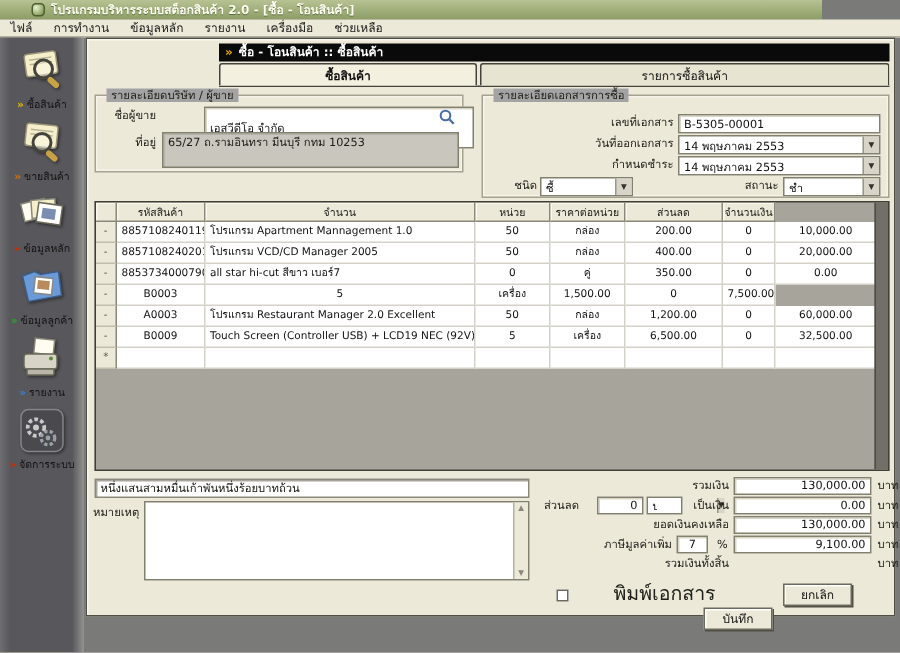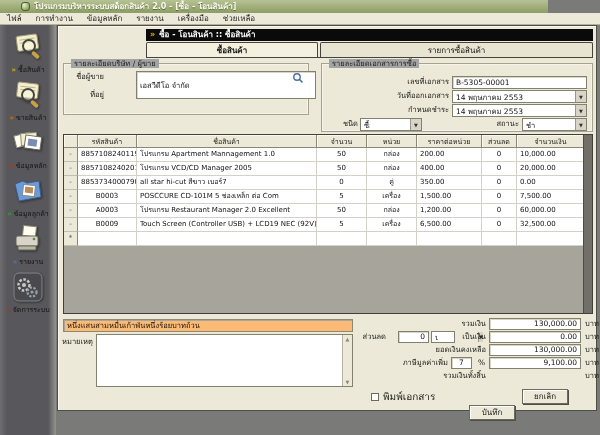--- a/index.html
+++ b/index.html
@@ -67,42 +67,42 @@
   .g-head, .g-row { display:grid; grid-template-columns:14px 59px 180px 50px 50px 65px 35px 1fr; width:521px; }
   .g-head { height:13px; }
   .g-row { height:14px; }
   .g-hc { background:#ece9d8; border-right:1px solid #8a8878; border-bottom:1px solid #8a8878;
     box-shadow:inset 1px 1px 0 #fbf9ef; font-size:7px; color:#20201a; display:flex;
     align-items:center; justify-content:center; white-space:nowrap; overflow:hidden; }
   .g-c { background:#fff; border-right:1px solid #d4d2c8; border-bottom:1px solid #d4d2c8;
     font-size:7px; color:#111; line-height:13px; padding:0 3px; white-space:nowrap; overflow:hidden; }
   .g-sel { background:#ece9d8; border-right:1px solid #8a8878; border-bottom:1px solid #c2bfae;
     font-size:7px; color:#55544a; text-align:center; line-height:13px; }
-  .ta-c { text-align:center; } .ta-r { text-align:left; }
+  .ta-c { text-align:center; } .ta-r { text-align:center; }
   .g-scroll { position:absolute; right:0; top:0; width:9px; height:178px; background:#716f68; border-left:1px solid #4c4b44; }
 
   
-  .wordbar { left:5px; top:293px; width:290px; height:13px; background:#fdba74;
+  .wordbar { left:5px; top:293px; width:290px; height:13px; background:#ffffff;
     border:1px solid #8a8878; box-shadow:inset 1px 1px 0 #a8a69c; font-size:7.5px;
     color:#14140f; line-height:11px; padding:0 3px; white-space:nowrap; overflow:hidden; }
   .noteta { left:38px; top:308px; width:257px; height:53px; background:#fff;
     border:1px solid #82806f; }
   .ta-scroll { position:absolute; right:0; top:0; bottom:0; width:10px; background:#ece9d8;
     border-left:1px solid #b5b2a2; display:flex; flex-direction:column; justify-content:space-between;
     align-items:center; font-size:5px; color:#8a8878; padding:1px 0; }
 
   .sumlabel { font-size:7.5px; color:#20201a; text-align:right; white-space:nowrap; line-height:12px; }
   .sumbox { background:#fff; border:1px solid #82806f; box-shadow:inset 1px 1px 0 #d9d6c6;
     font-size:7.5px; color:#111; text-align:right; padding:0 3px; line-height:10px; }
   .suffix { font-size:7.5px; color:#20201a; line-height:12px; }
 
   .btn { background:#ece9d8; border:1px solid #6b6a5f; box-shadow:1px 1px 0 #514f45, inset 1px 1px 0 #ffffff;
     font-size:8px; color:#111; display:flex; align-items:center; justify-content:center; cursor:pointer; }
   .checkbox { width:8px; height:8px; background:#fff; border:1px solid #6b6a5f; cursor:pointer; }
-  .cb-label { font-size:10px; color:#20201a; line-height:10px; white-space:nowrap; }
+  .cb-label { font-size:13px; color:#20201a; line-height:10px; white-space:nowrap;margin-left:26px; }
 </style>
 </head>
 <body>
 
 <div class="screen">
 
   <div class="abs titlebar">
     <span class="app-ico"></span>
     <span class="titletext">โปรแกรมบริหารระบบสต็อกสินค้า 2.0  -  [ซื้อ - โอนสินค้า]</span>
   </div>
@@ -231,20 +231,21 @@
       <span class="gb-title">รายละเอียดบริษัท / ผู้ขาย</span>
       <div class="abs flabel" style="left:2px; top:6px; width:38px;">ชื่อผู้ขาย</div>
       <div class="abs tinput" style="left:44px; top:7px; width:180px; height:28px;margin-left:28px;">เอสวีดีโอ จำกัด</div>
       <div class="abs searchbtn" style="left:227px; top:7px; width:14px; height:13px;">
         <svg viewBox="0 0 12 12" width="12" height="12">
             <circle cx="5" cy="5" r="3.2" fill="none" stroke="#4a6fa5" stroke-width="1.4"></circle>
             <line x1="7.5" y1="7.5" x2="10.5" y2="10.5" stroke="#4a6fa5" stroke-width="1.6"></line>
           </svg>
       </div>
       <div class="abs flabel" style="left:2px; top:24px; width:38px;">ที่อยู่</div>
+      <div class="abs graybox" style="left:44px; top:24px; width:198px; height:24px;">65/27 ถ.รามอินทรา มีนบุรี กทม 10253</div>
     </div>
 
     <div class="abs groupbox" style="left:263px; top:37px; width:272px; height:69px;">
       <span class="gb-title">รายละเอียดเอกสารการซื้อ</span>
 
       <div class="abs flabel" style="left:0; top:11px; width:127px;">เลขที่เอกสาร</div>
       <div class="abs tinput" style="left:130px; top:12px; width:135px; height:13px;">B-5305-00001</div>
 
       <div class="abs flabel" style="left:0; top:25px; width:127px;">วันที่ออกเอกสาร</div>
       <div class="abs combo" style="left:130px; top:26px; width:135px; height:13px;">
@@ -267,21 +268,20 @@
       <div class="abs combo" style="left:200px; top:54px; width:65px; height:13px;">
         <span class="cv">ชำระเงินแล้ว</span>
         <span class="cb">▼</span>
       </div>
     </div>
 
     <div class="abs grid">
       <div class="g-head">
         <div class="g-hc"></div>
         <div class="g-hc">รหัสสินค้า</div>
-        <div class="g-hc">ชื่อสินค้า</div>
         <div class="g-hc">จำนวน</div>
         <div class="g-hc">หน่วย</div>
         <div class="g-hc">ราคาต่อหน่วย</div>
         <div class="g-hc">ส่วนลด</div>
         <div class="g-hc">จำนวนเงิน</div>
       </div>
 
       <div class="g-row">
         <div class="g-sel">-</div>
         <div class="g-c ta-c">8857108240119</div>
@@ -311,21 +311,20 @@
         <div class="g-c ta-c">0</div>
         <div class="g-c ta-c">คู่</div>
         <div class="g-c ta-r">350.00</div>
         <div class="g-c ta-c">0</div>
         <div class="g-c ta-r">0.00</div>
       </div>
 
       <div class="g-row">
         <div class="g-sel">-</div>
         <div class="g-c ta-c">B0003</div>
-        <div class="g-c">POSCCURE CD-101M 5 ช่องเหล็ก ต่อ Com</div>
         <div class="g-c ta-c">5</div>
         <div class="g-c ta-c">เครื่อง</div>
         <div class="g-c ta-r">1,500.00</div>
         <div class="g-c ta-c">0</div>
         <div class="g-c ta-r">7,500.00</div>
       </div>
 
       <div class="g-row">
         <div class="g-sel">-</div>
         <div class="g-c ta-c">A0003</div>

